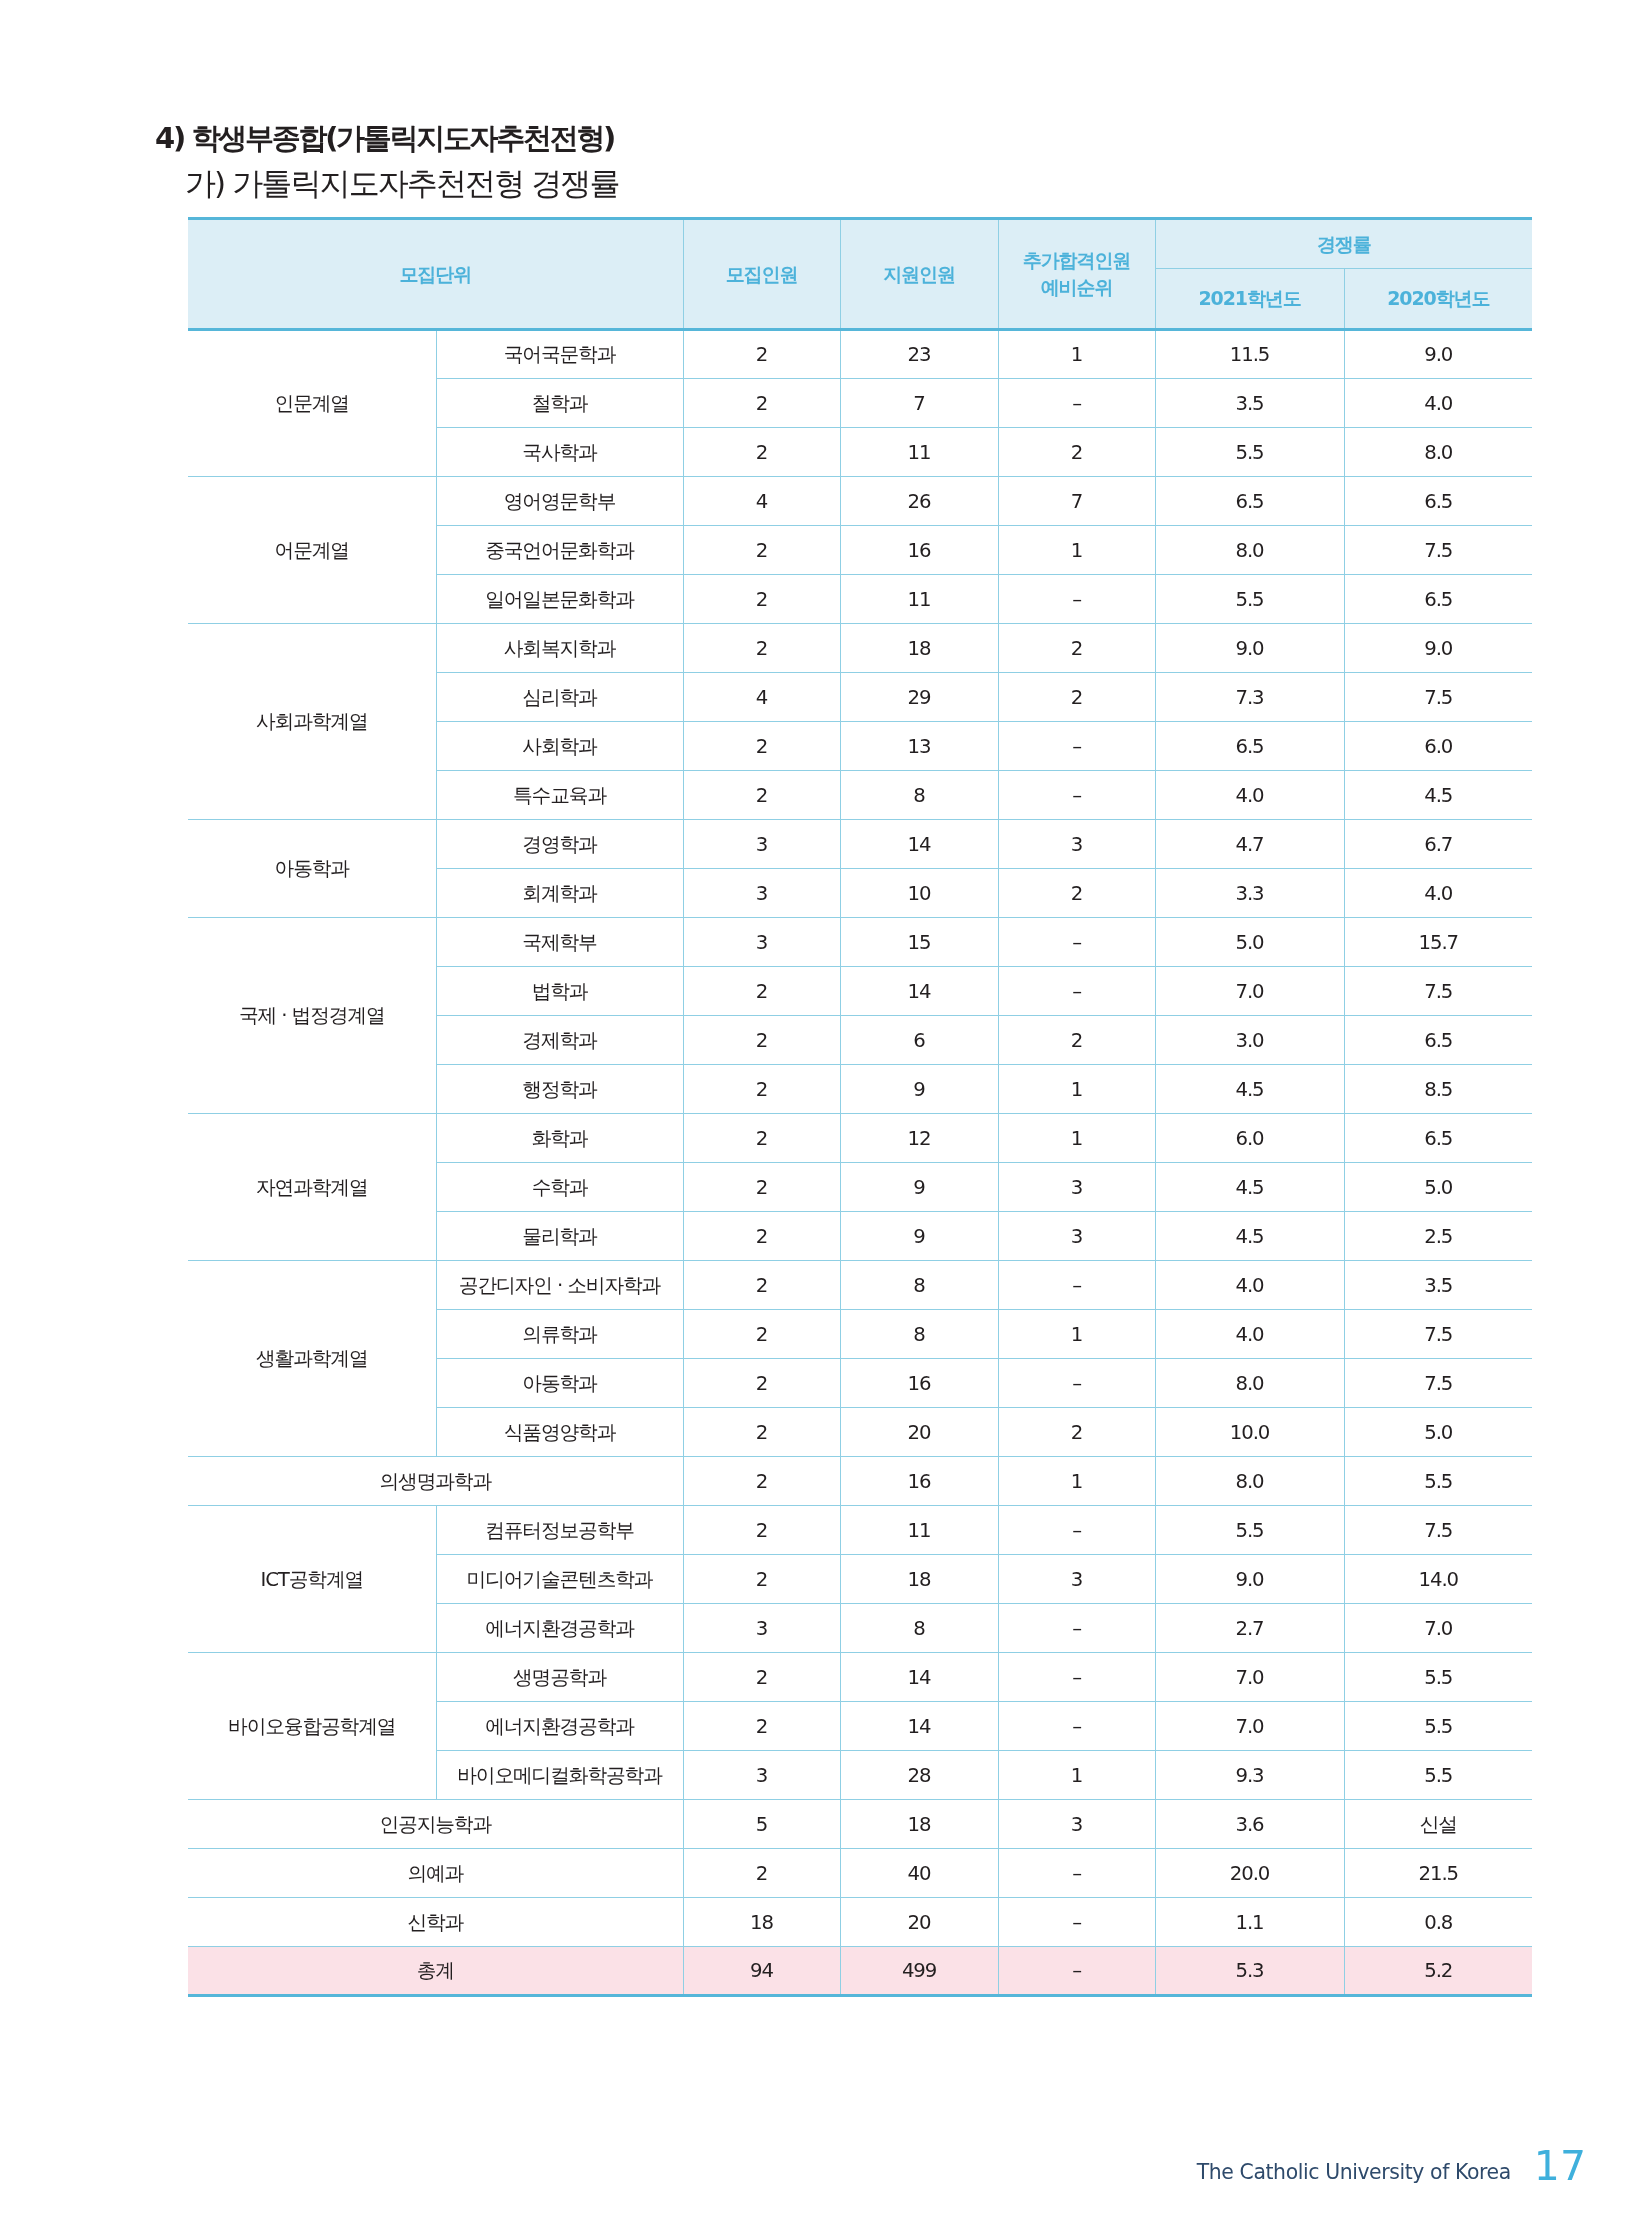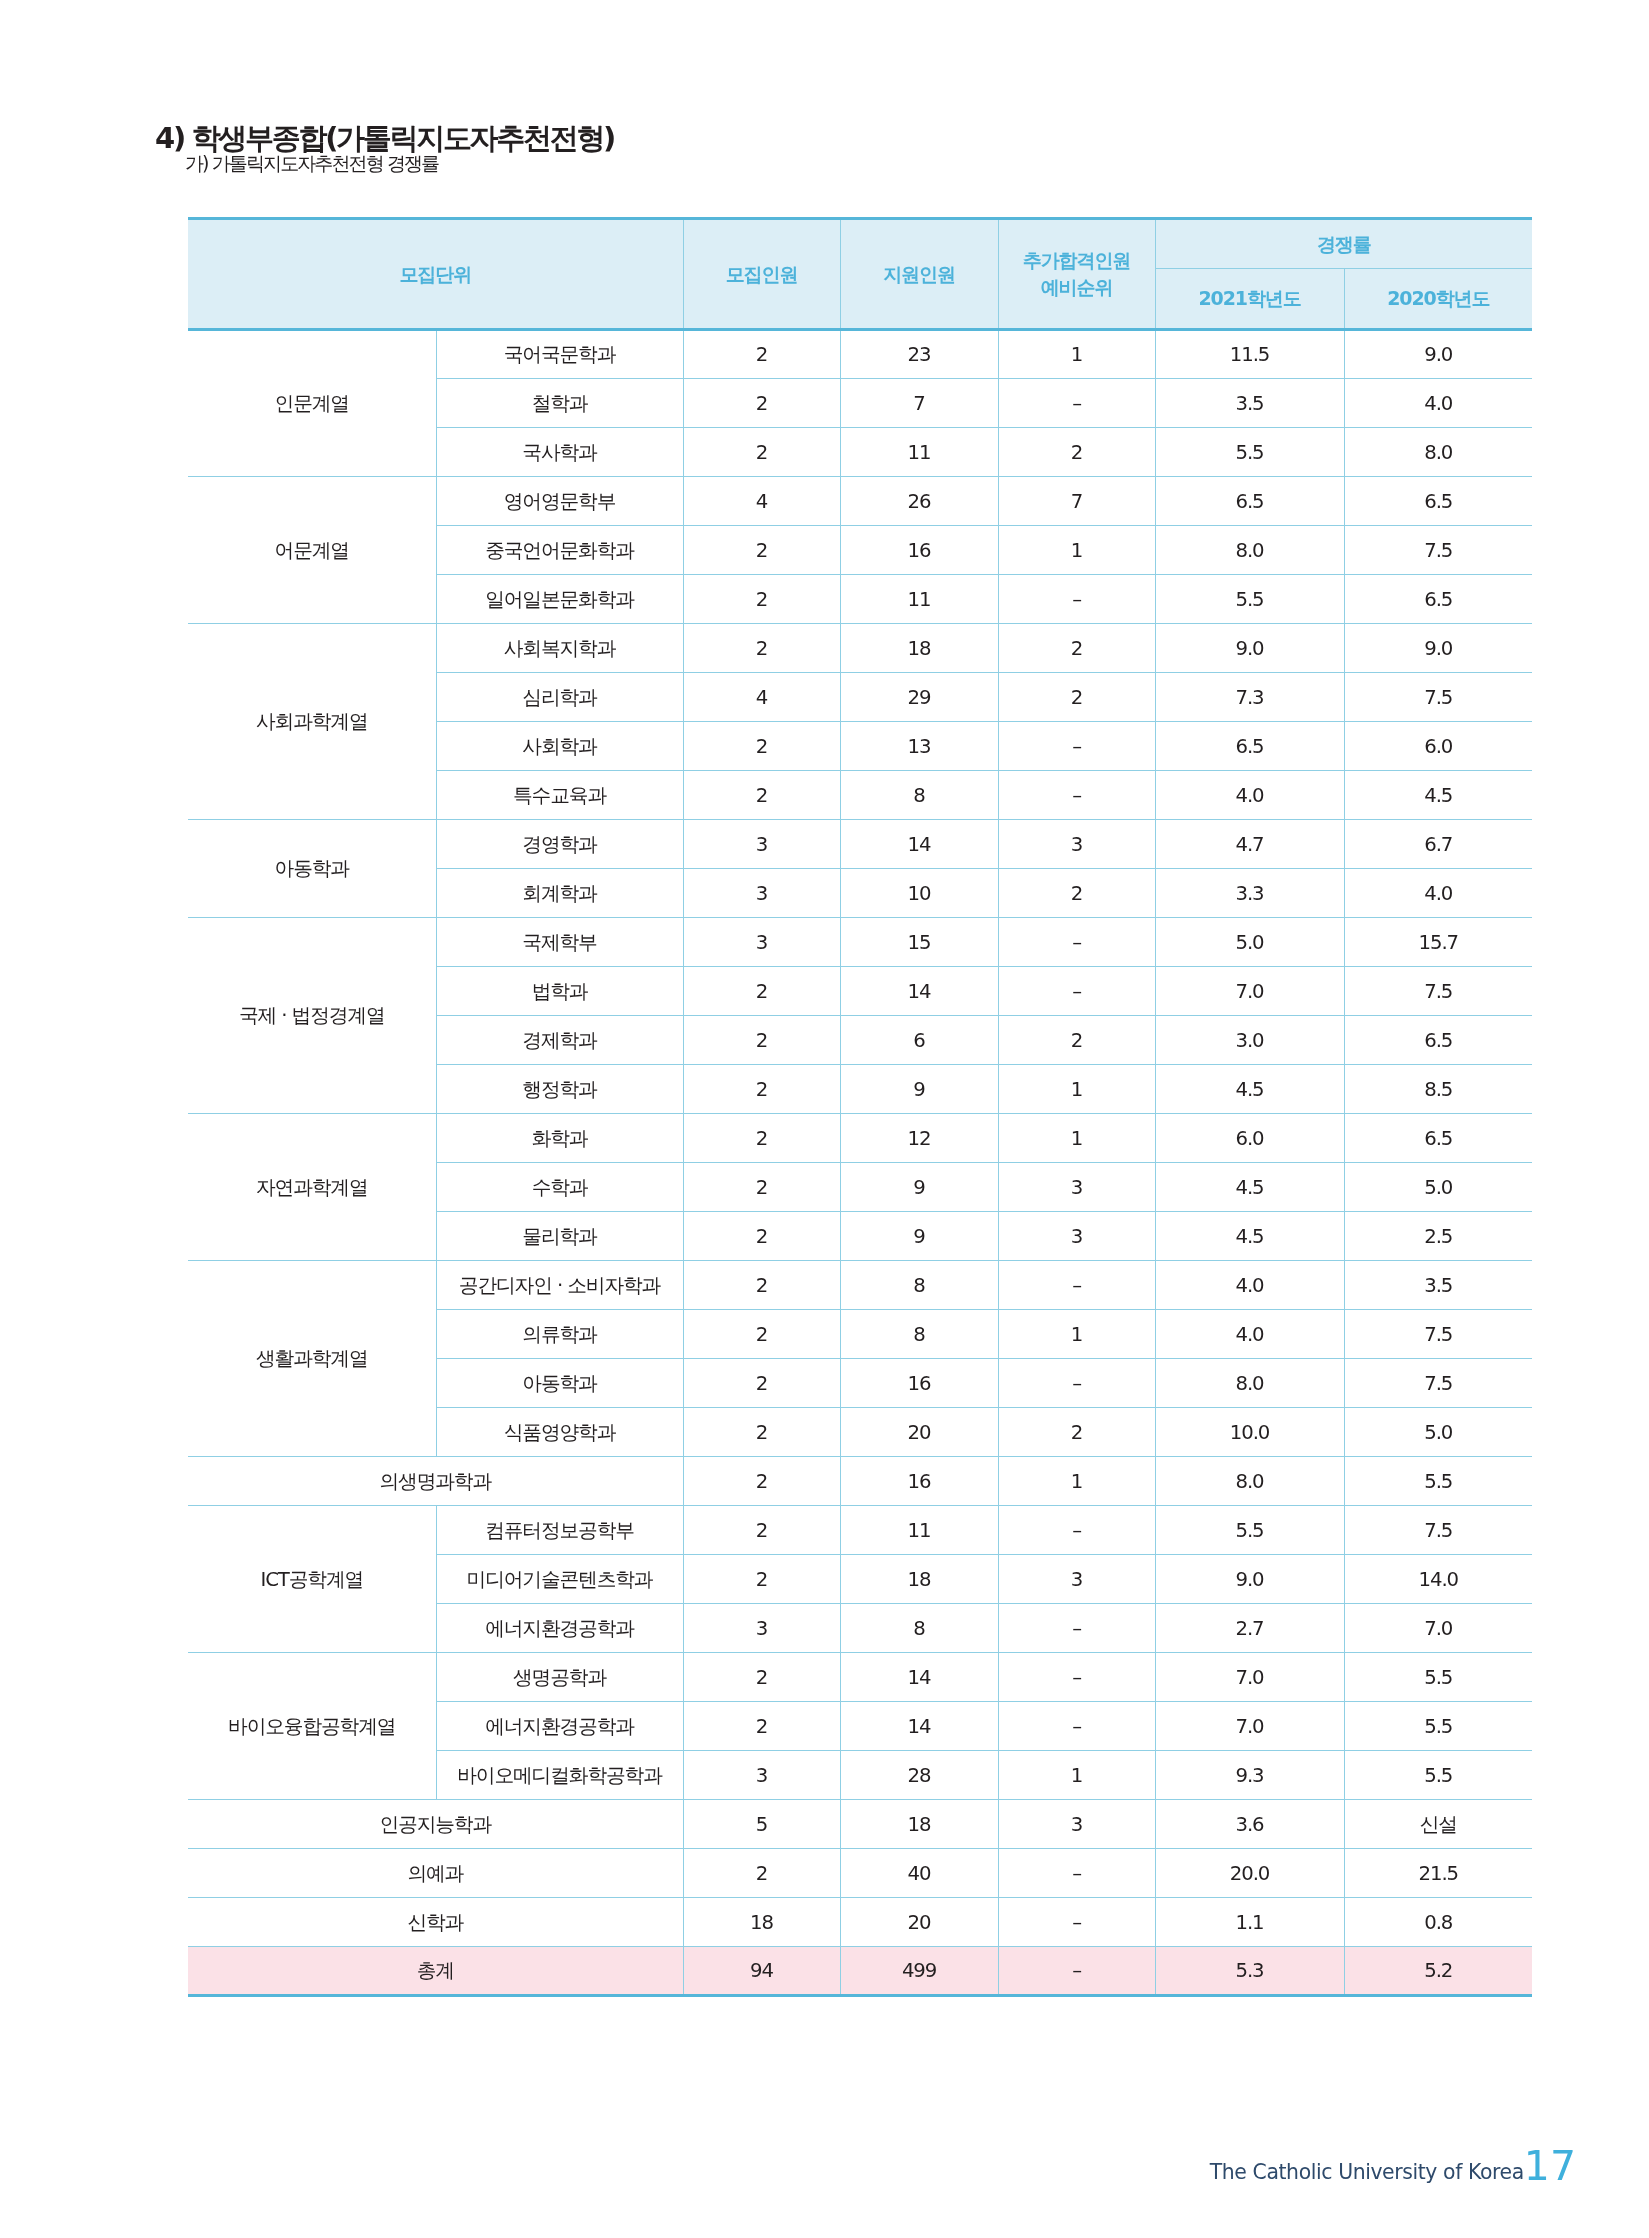--- a/index.html
+++ b/index.html
@@ -5,22 +5,22 @@
   * { box-sizing: border-box; margin: 0; padding: 0; }
   html, body { width: 1650px; height: 2239px; background: #ffffff; overflow: hidden; }
   body { position: relative; font-family: "DejaVu Sans", "Liberation Sans", sans-serif; color: #231f20; }
 
   .title {
     position: absolute; left: 155px; top: 119px;
     font-size: 29px; font-weight: bold; letter-spacing: -2.3px; color: #231f20;
     white-space: nowrap;
   }
   .subtitle {
-    position: absolute; left: 185px; top: 151px;
-    font-size: 19px; letter-spacing: -1.9px; color: #231f20; white-space: nowrap;
+    position: absolute; left: 185px; top: 163px;
+    font-size: 31px; letter-spacing: -1.9px; color: #231f20; white-space: nowrap;
   }
 
   table.grid {
     position: absolute; left: 188px; top: 217px;
     width: 1344px; border-collapse: collapse; table-layout: fixed;
   }
   table.grid col.c1 { width: 248px; }
   table.grid col.c2 { width: 247px; }
   table.grid col.c3 { width: 157px; }
   table.grid col.c4 { width: 158px; }
@@ -47,21 +47,21 @@
   tbody td {
     height: 49px; font-size: 19.7px; letter-spacing: -1.1px; color: #231f20;
     background: #ffffff;
   }
   tbody td.group { font-size: 19.7px; }
   tbody tr.total td {
     background: #fbe1e7; font-weight: normal; border-bottom: 3.8px solid #56b6d9;
   }
 
   .footer {
-    position: absolute; right: 74px; top: 2146px; display: flex; align-items: flex-end; 
+    position: absolute; right: 64px; top: 2146px; display: flex; align-items: flex-end; gap: 23px;
   }
   .footer .univ { font-size: 20.4px; color: #2e4a6b; letter-spacing: -0.4px; line-height: 27px; padding-bottom: 1.5px; }
   .footer .page { font-size: 41px; color: #3fb0dc; line-height: 41px; font-weight: normal; }
 </style>
 </head>
 <body>
 
 <div class="title">4) 학생부종합(가톨릭지도자추천전형)</div>
 <div class="subtitle">가) 가톨릭지도자추천전형 경쟁률</div>
 

